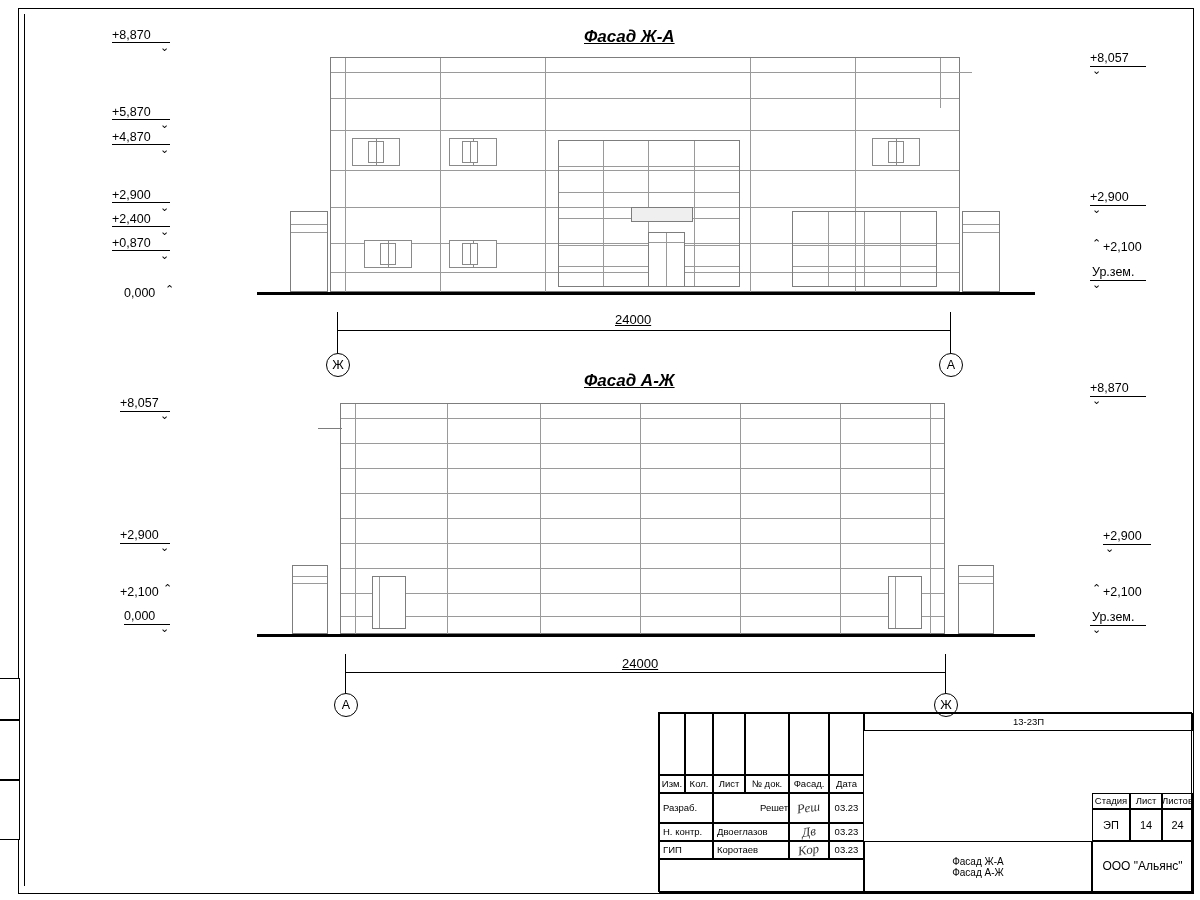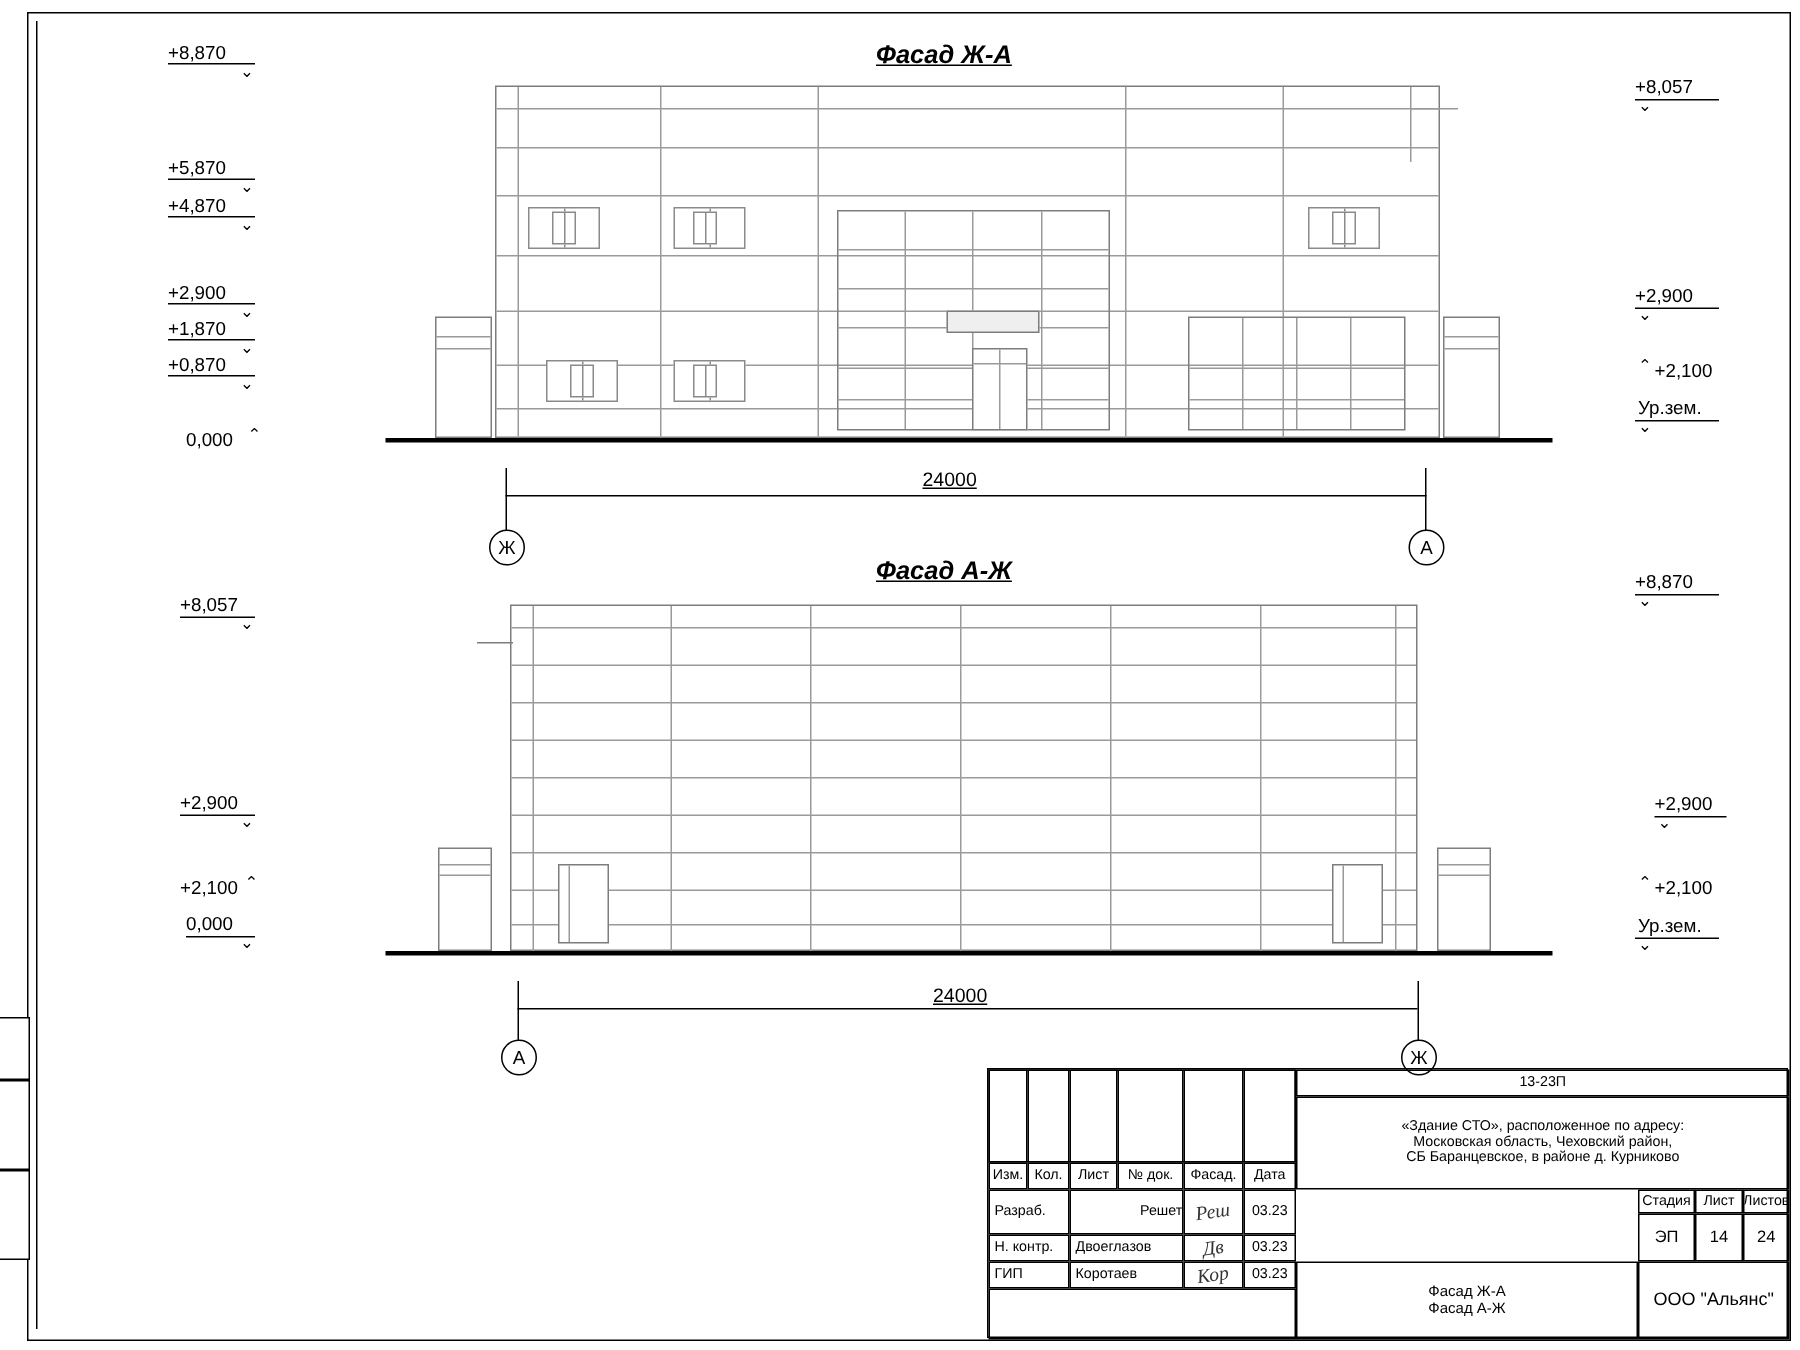--- a/index.html
+++ b/index.html
@@ -147,21 +147,21 @@
   <div class="ln ln-h" style="left:112px; top:119px; width:58px; background:#000;"></div>
 
   <div class="lvl abs" style="left:112px; top:130px;">+4,870</div>
   <div class="tickmark" style="left:160px; top:143px;">⌄</div>
   <div class="ln ln-h" style="left:112px; top:144px; width:58px; background:#000;"></div>
 
   <div class="lvl abs" style="left:112px; top:188px;">+2,900</div>
   <div class="tickmark" style="left:160px; top:201px;">⌄</div>
   <div class="ln ln-h" style="left:112px; top:202px; width:58px; background:#000;"></div>
 
-  <div class="lvl abs" style="left:112px; top:212px;">+1,870</div>
+  <div class="lvl abs" style="left:112px; top:212px;">+2,400</div>
   <div class="tickmark" style="left:160px; top:225px;">⌄</div>
   <div class="ln ln-h" style="left:112px; top:226px; width:58px; background:#000;"></div>
 
   <div class="lvl abs" style="left:112px; top:236px;">+0,870</div>
   <div class="tickmark" style="left:160px; top:249px;">⌄</div>
   <div class="ln ln-h" style="left:112px; top:250px; width:58px; background:#000;"></div>
 
   <div class="lvl abs" style="left:124px; top:286px;">0,000</div>
   <div class="tickmark" style="left:165px; top:283px;">⌃</div>
 
@@ -331,25 +331,20 @@
   <div class="dimtxt abs" style="left:622px; top:656px;">24000</div>
 
   <div class="axis-circle abs" style="left:334px; top:693px;">А</div>
   <div class="axis-circle abs" style="left:934px; top:693px;">Ж</div>
 
   <div class="tb">
 
     <div class="cell" style="left:0; top:0; width:205px; height:62px;"></div>
     <div class="cell" style="left:205px; top:0; width:329px; height:18px;">13-23П</div>
 
-    <div class="cell" style="left:205px; top:18px; width:329px; height:62px; flex-direction:column;">
-      <span>«Здание СТО», расположенное по адресу:</span>
-      <span>Московская область, Чеховский район,</span>
-      <span>СБ Баранцевское, в районе д. Курниково</span>
-    </div>
 
     <div class="cell" style="left:0; top:62px; width:26px; height:18px;">Изм.</div>
     <div class="cell" style="left:26px; top:62px; width:28px; height:18px;">Кол.</div>
     <div class="cell" style="left:54px; top:62px; width:32px; height:18px;">Лист</div>
     <div class="cell" style="left:86px; top:62px; width:44px; height:18px;">№ док.</div>
     <div class="cell" style="left:130px; top:62px; width:40px; height:18px;">Фасад.</div>
     <div class="cell" style="left:170px; top:62px; width:35px; height:18px;">Дата</div>
 
     <div class="cell" style="left:0; top:0; width:26px; height:62px;"></div>
     <div class="cell" style="left:26px; top:0; width:28px; height:62px;"></div>

